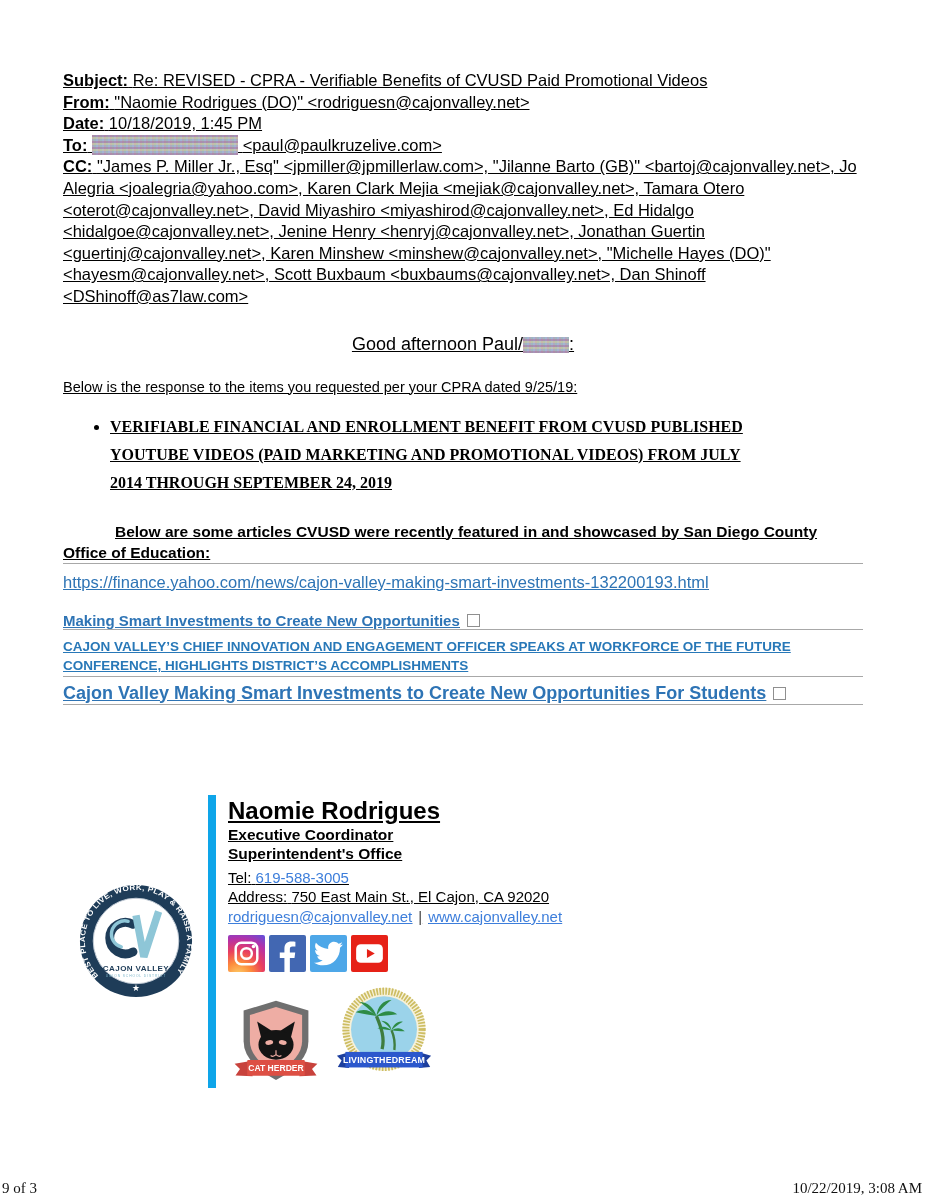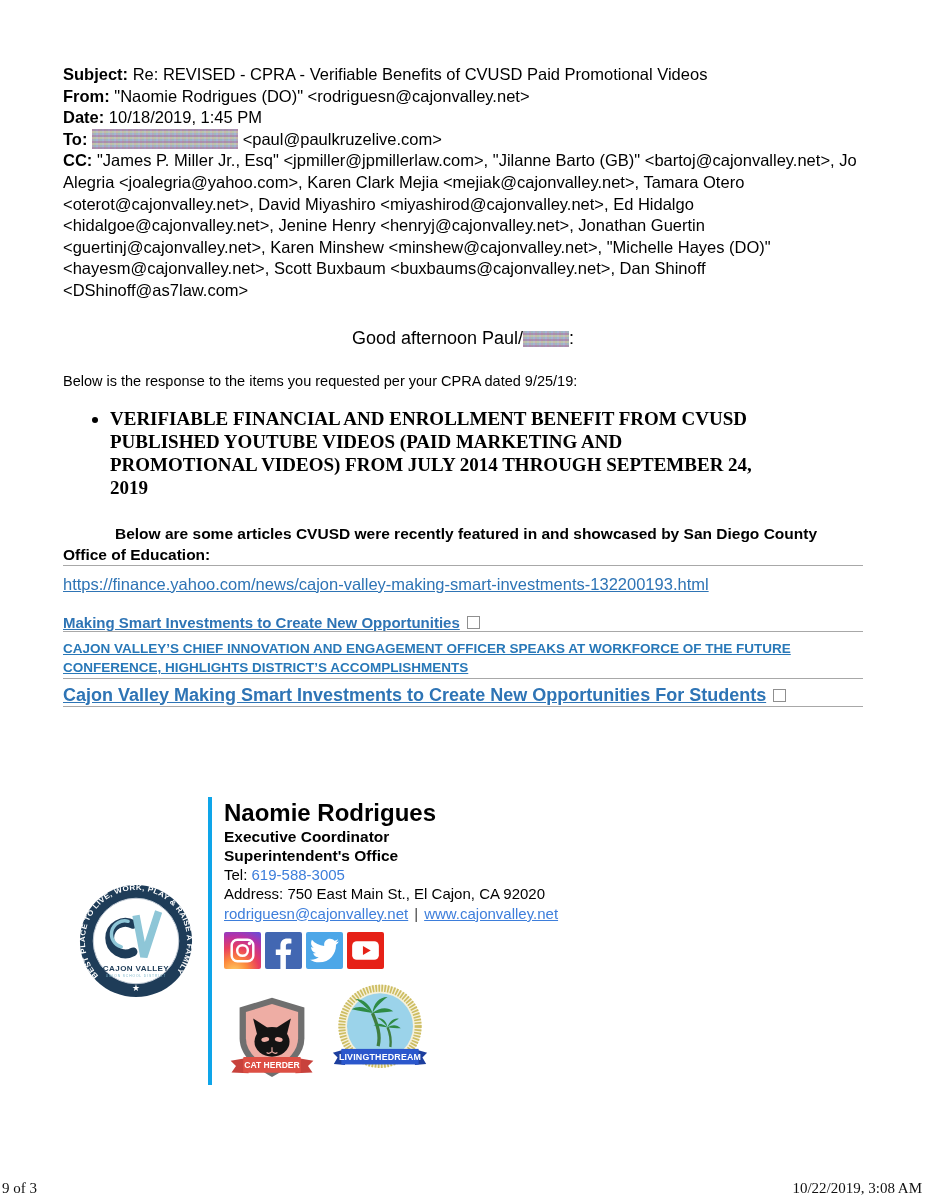--- a/index.html
+++ b/index.html
@@ -4,21 +4,21 @@
 <style>
   * { box-sizing: border-box; margin: 0; padding: 0; }
   html, body { background: #ffffff; }
   body {
     width: 927px; height: 1200px;
     position: relative;
     overflow: hidden;
     font-family: "Liberation Sans", sans-serif;
     color: #000;
   }
-  .content { position: absolute; left: 63px; top: 64px; width: 800px; }
+  .content { position: absolute; left: 63px; top: 70px; width: 800px; text-decoration: underline; }
 
   
   .email-headers { font-size: 16.5px; line-height: 21.6px; }
   .email-headers p { margin: 0; }
   .hlabel { font-weight: bold; }
 
   .redaction {
     display: inline-block;
     vertical-align: -4px;
     background-color: #cfd2da;
@@ -29,21 +29,21 @@
   .redaction-lg { width: 146px; height: 20px; }
   .redaction-sm { width: 46px; height: 16px; vertical-align: -3px; }
 
   
   .greeting { margin-top: 26px; font-size: 18px; text-align: center; }
   .intro    { margin-top: 24px; font-size: 14.5px; }
 
   ul.bullet-list { margin: 18px 0 0 0; padding-left: 47px; }
   li.bullet-item {
     font-family: "Liberation Serif", serif;
-    font-weight: bold; font-size: 19px; line-height: 23px;
+    font-weight: bold; font-size: 16px; line-height: 28px;
     max-width: 660px;
   }
   .no-docs { margin-top: 22px; padding-left: 52px; font-weight: bold; font-size: 15.5px; }
   .articles-intro {
     margin-top: 24px; font-weight: bold; font-size: 15.5px; line-height: 21px;
     text-indent: 52px; max-width: 775px;
   }
 
   
   hr.rule { border: none; border-top: 1px solid #a8a8a8; margin: 0; }
@@ -65,24 +65,24 @@
   }
   .broken-img {
     display: inline-block; width: 13px; height: 13px;
     border: 1px solid #8f8f8f; background: #fff;
     margin-left: 7px; vertical-align: -1px;
   }
 
   
   .signature { margin-top: 90px; display: flex; align-items: stretch; }
   .sig-seal-col { width: 145px; display: flex; align-items: center; justify-content: center; }
-  .sig-right { border-left: 4px solid #0ea5e9; padding-left: 12px; padding-top: 2px; }
+  .sig-right { border-left: 8px solid #0ea5e9; padding-left: 12px; padding-top: 2px; }
   .sig-name { font-size: 24px; font-weight: bold; line-height: 28px; }
   .sig-title { font-size: 15.5px; font-weight: bold; line-height: 19px; }
-  .sig-contact { font-size: 15px; line-height: 19.5px; }
+  .sig-contact { font-size: 15px; line-height: 19.5px; margin-top: 5px; }
   .sig-contact .blue-link { color: #3d7edb; text-decoration: none; }
   .sig-links { font-size: 15px; line-height: 19.5px; }
   .sig-links a { color: #3d7edb; text-decoration: underline; }
   .sig-links .pipe { margin: 0 6px; color: #444; }
 
   .social-row { margin-top: 9px; display: flex; gap: 4px; }
   .sicon { width: 37px; height: 37px; border-radius: 2px; display: block; }
   .sicon svg { display: block; width: 100%; height: 100%; }
   .insta { background: radial-gradient(circle at 28% 110%, #fdd46a 0%, #fd8a3c 28%, #e93f5e 52%, #b531a8 76%, #5b51de 100%); }
   .fb   { background: #4267b2; }

